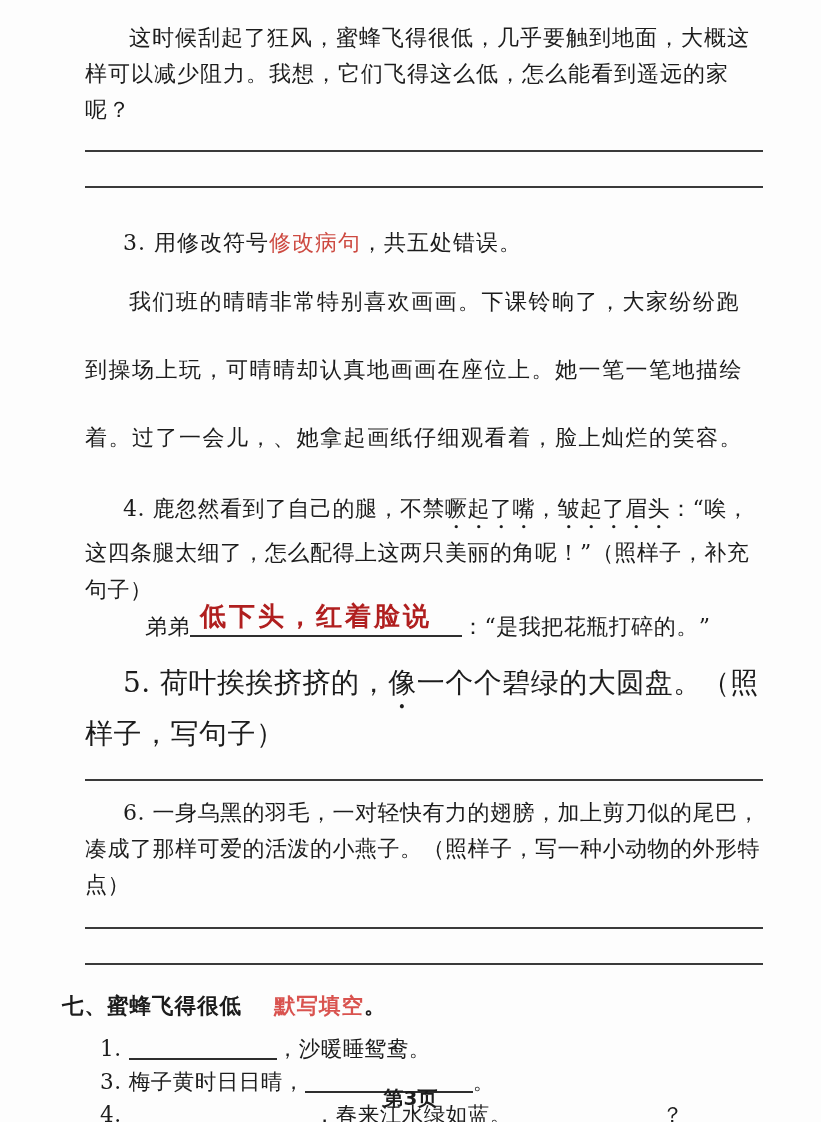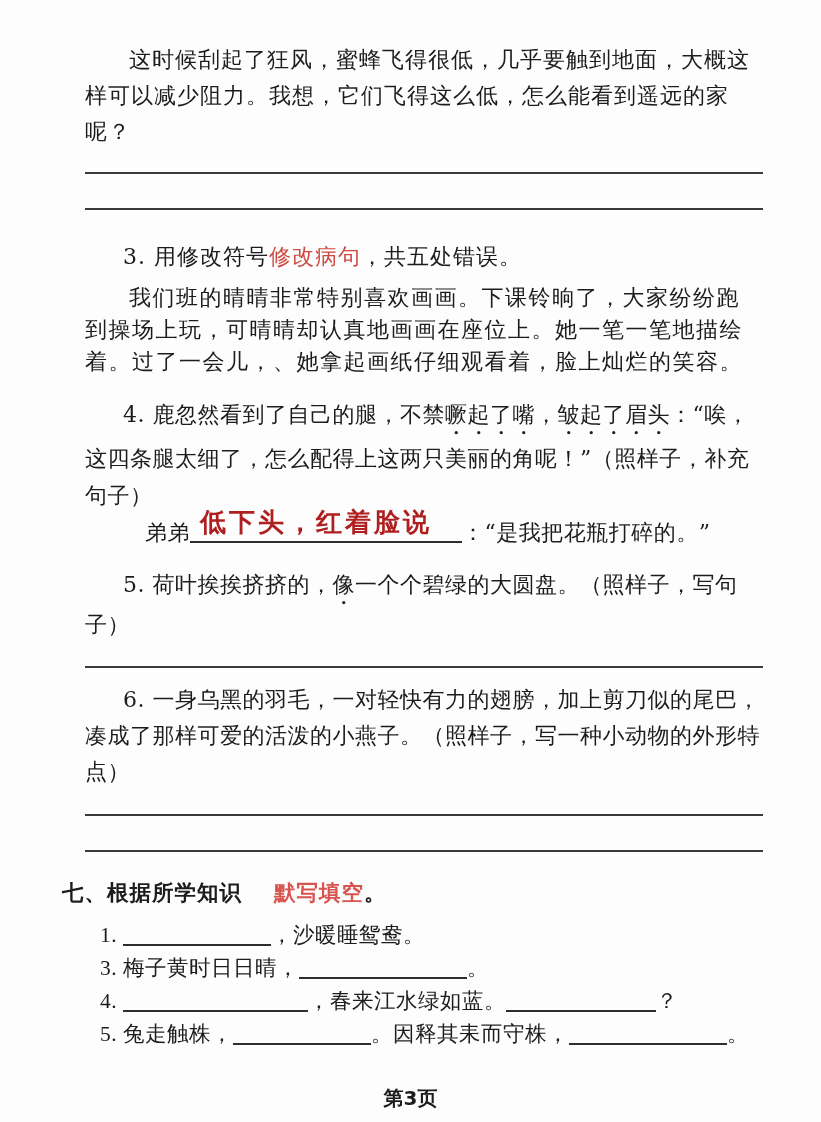--- a/index.html
+++ b/index.html
@@ -6,56 +6,56 @@
     --red1:#cd4a41;   
     --red2:#d9534f;   
     --red3:#b01f1f;   
     --ink:#1c1c1c;
     --line:#3a3a3a;
   }
   html,body{margin:0;padding:0;background:#ffffff;}
   .page{
     width:821px;height:1122px;box-sizing:border-box;
     background:#fdfdfd;color:var(--ink);
-    padding:36px 58px 0 62px;position:relative;overflow:hidden;
+    padding:14px 58px 0 62px;position:relative;overflow:hidden;
     font-family:"DejaVu Serif","Liberation Serif",serif;
   }
   .main{margin-left:23px;}
   .para-a{font-size:22px;line-height:36px;text-indent:44px;letter-spacing:1px;margin-top:6px;}
   .ans{border-bottom:2px solid var(--line);height:0;}
   .a1{margin-top:22px;}
   .a2{margin-top:34px;}
-  .q3-head{margin-top:32px;font-size:22px;text-indent:38px;letter-spacing:1px;}
+  .q3-head{margin-top:40px;font-size:22px;text-indent:38px;letter-spacing:1px;}
   .red-label{color:var(--red1);}
-  .q3-para{margin-top:10px;font-size:22px;line-height:32px;text-indent:44px;letter-spacing:1.5px;}
+  .q3-para{margin-top:10px;font-size:22px;line-height:68px;text-indent:44px;letter-spacing:1.5px;}
   .q4-text{margin-top:18px;font-size:22px;line-height:37px;text-indent:38px;letter-spacing:.5px;}
   .em-dots{
     -webkit-text-emphasis:filled dot;-webkit-text-emphasis-position:under;
     text-emphasis:filled dot;text-emphasis-position:under right;text-align:center;
   }
   .q4-ans{margin-top:4px;font-size:22px;padding-left:60px;letter-spacing:.5px;height:46px;}
   .blank{display:inline-block;border-bottom:2px solid #2e2e2e;position:relative;height:1em;vertical-align:-3px;}
   .fill{
     position:absolute;left:10px;bottom:1px;white-space:nowrap;
     font-family:Liberation Mono, monospace;font-weight:700;
     color:var(--red3);font-size:26px;letter-spacing:3px;
   }
-  .q5-text{margin-top:6px;font-size:22px;text-indent:38px;letter-spacing:.5px;}
+  .q5-text{margin-top:6px;font-size:28px;text-indent:38px;letter-spacing:.5px;}
   .a3{margin-top:26px;}
   .q6-text{margin-top:14px;font-size:22px;line-height:36px;text-indent:38px;letter-spacing:.5px;}
   .a4{margin-top:24px;}
   .a5{margin-top:34px;}
   .sec7{margin-top:26px;}
   .sec7-head{
     font-family:"DejaVu Sans","Liberation Sans",sans-serif;font-weight:700;
     font-size:21.5px;letter-spacing:1px;
   }
   .sec7-head .red-label{color:var(--red2);margin-left:32px;}
   .dict{margin-top:12px;font-size:21.5px;}
-  .dict-item{line-height:33px;text-indent:38px;letter-spacing:.5px;font-family:Liberation Serif, serif;}
+  .dict-item{line-height:33px;text-indent:38px;letter-spacing:.5px;}
   .dict-item .blank{vertical-align:-4px;}
   .footer{
     position:absolute;left:0;right:0;bottom:10px;text-align:center;
     font-family:"DejaVu Sans","Liberation Sans",sans-serif;font-weight:700;font-size:20px;
   }
 </style>
 </head>
 <body>
 
 <div class="page">
@@ -76,21 +76,21 @@
 
     <div class="ans a3"></div>
 
     <div class="q6-text">6. 一身乌黑的羽毛，一对轻快有力的翅膀，加上剪刀似的尾巴，凑成了那样可爱的活泼的小燕子。（照样子，写一种小动物的外形特点）</div>
 
     <div class="ans a4"></div>
     <div class="ans a5"></div>
   </div>
 
   <div class="sec7">
-    <div class="sec7-head"><span>七、根据所学知识</span><span class="red-label">默写填空</span><span>。</span></div>
+    <div class="sec7-head"><span>七、蜜蜂飞得很低</span><span class="red-label">默写填空</span><span>。</span></div>
     <div class="dict">
         <div class="dict-item"><span>1. </span><span class="blank" style="width: 148px;"></span><span>，沙暖睡鸳鸯。</span></div>
         <div class="dict-item"><span>3. 梅子黄时日日晴，</span><span class="blank" style="width: 168px;"></span><span>。</span></div>
         <div class="dict-item"><span>4. </span><span class="blank" style="width: 185px;"></span><span>，春来江水绿如蓝。</span><span class="blank" style="width: 150px;"></span><span>？</span></div>
         <div class="dict-item"><span>5. 兔走触株，</span><span class="blank" style="width: 138px;"></span><span>。因释其耒而守株，</span><span class="blank" style="width: 158px;"></span><span>。</span></div>
       </div>
   </div>
 
   <div class="footer">第3页</div>
 </div>

